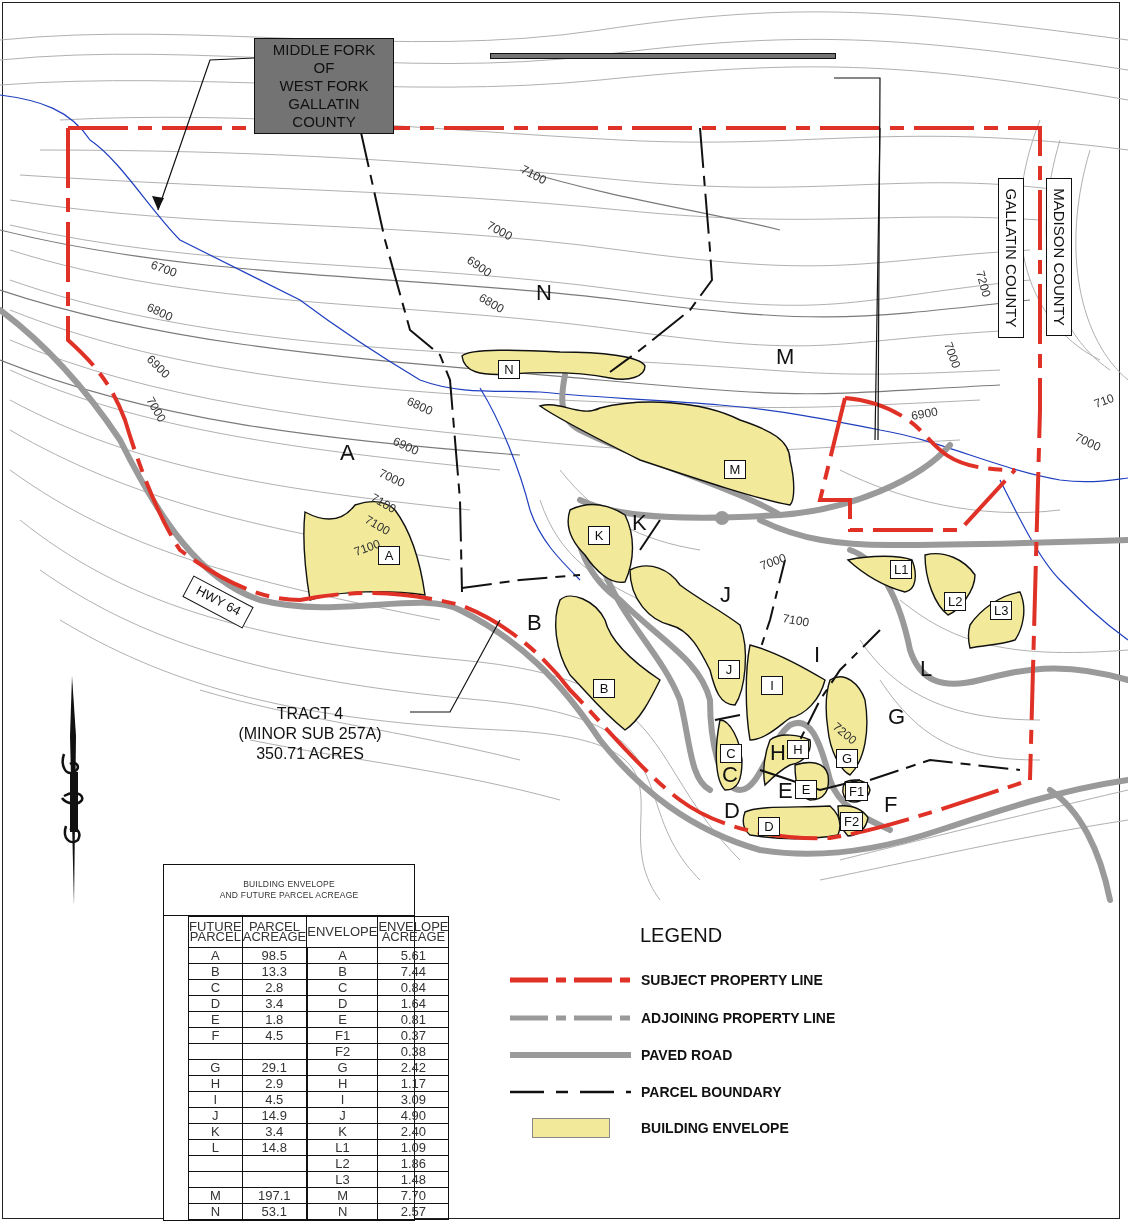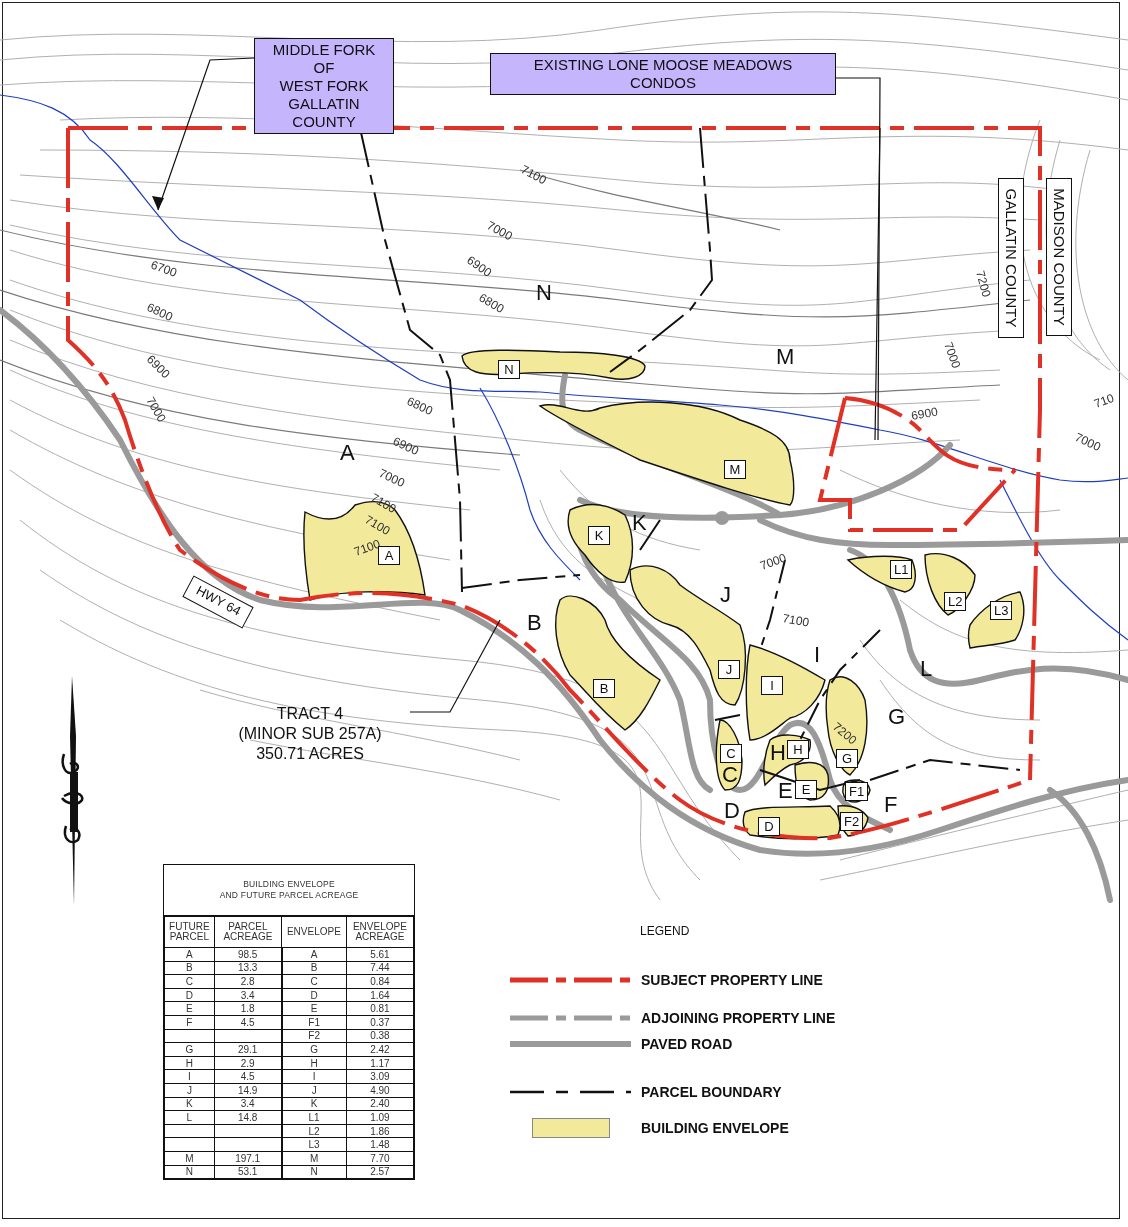--- a/index.html
+++ b/index.html
@@ -1,43 +1,43 @@
 <!DOCTYPE html>
 <html><head>
 <meta charset="utf-8">
 <style>
   html, body { margin: 0; padding: 0; background: #ffffff; }
   body { width: 1128px; height: 1227px; position: relative; overflow: hidden;
          font-family: "Liberation Sans", sans-serif; color: #111; }
   .frame { position: absolute; left: 2px; top: 2px; width: 1118px; height: 1217px;
            border: 1.5px solid #222; box-sizing: border-box; }
   svg.map { position: absolute; left: 0; top: 0; }
-  .callout { position: absolute; background: #c4b5fd; border: 1.5px solid #111;
+  .callout { position: absolute; background: #737373; border: 1.5px solid #111;
              text-align: center; font-size: 15px; line-height: 18px; padding: 2px 14px; box-sizing: border-box; }
   .vcallout { position: absolute; background: #fff; border: 1.5px solid #111; box-sizing: border-box; }
   .vcallout span { position: absolute; left: 50%; top: 50%; white-space: nowrap; font-size: 15px;
                    transform: translate(-50%, -50%) rotate(90deg); }
   .parcel-letter { position: absolute; font-size: 22px; line-height: 22px; }
   .env-tag { position: absolute; background: #fff; border: 1.2px solid #111; font-size: 13px;
              line-height: 15px; padding: 1px 3px; text-align: center; min-width: 14px; box-sizing: content-box; }
   .hwy { position: absolute; left: 184px; top: 590px; width: 66px; height: 22px; background: #fff;
          border: 1.3px solid #111; font-size: 13px; line-height: 20px; text-align: center;
          transform: rotate(28deg); transform-origin: center; }
   .tract { position: absolute; left: 220px; top: 704px; width: 180px; text-align: center;
            font-size: 16px; line-height: 20px; }
   .table-wrap { position: absolute; left: 163px; top: 864px; width: 252px; border: 1.5px solid #111;
                 box-sizing: border-box; background: #fff; }
   .table-title { height: 50px; border-bottom: 1px solid #111; font-size: 8.5px; text-align: center;
                  display: flex; flex-direction: column; justify-content: center; line-height: 11px; letter-spacing: 0.2px; color:#333; }
-  table.env { border-collapse: collapse; width: 100%; font-size: 10px; color: #333; }
+  table.env { border-collapse: collapse; width: 100%; font-size: 13px; color: #333; margin-left: 24px; }
   table.env th, table.env td { border: 1px solid #111; text-align: center; padding: 0; height: 12.6px; font-weight: normal; }
   table.env th { height: 30px; line-height: 10px; }
   table.env td.gap { border-left: 2px solid #111; }
   .legend { position: absolute; left: 508px; top: 924px; width: 380px; }
-  .legend-title { position: absolute; left: 132px; top: 0; font-size: 12px; }
+  .legend-title { position: absolute; left: 132px; top: 0; font-size: 20px; }
   .legend-row { position: absolute; left: 0; height: 20px; width: 380px; font-weight: bold; }
   .legend-row .swatch { position: absolute; left: 0; top: 5px; width: 125px; height: 10px; }
   .legend-row .lbl { position: absolute; left: 133px; top: 0; font-size: 14px; line-height: 20px; white-space: nowrap; }
   .contour-label { font-family: "Liberation Sans", sans-serif; font-size: 12px; fill: #333; }
 </style>
 </head>
 <body>
 
 <div class="frame"></div>
 
@@ -184,21 +184,20 @@
   </g>
 </svg>
 
 <div class="callout" style="left:254px; top:38px; width:140px;">
   <div>MIDDLE FORK OF</div>
   <div>WEST FORK</div>
   <div>GALLATIN COUNTY</div>
 </div>
 
 <div class="callout" style="left:490px; top:53px; width:346px;">
-  <div>EXISTING LONE MOOSE MEADOWS CONDOS</div>
 </div>
 
 <div class="vcallout" style="left:998px; top:178px; width:26px; height:160px;">
   <span>GALLATIN COUNTY</span>
 </div>
 <div class="vcallout" style="left:1046px; top:178px; width:26px; height:158px;">
   <span>MADISON COUNTY</span>
 </div>
 
 <div class="hwy">HWY 64</div>
@@ -373,21 +372,21 @@
         <line x1="2" y1="5" x2="123" y2="5" stroke="#e03127" stroke-width="5" stroke-dasharray="38 8 10 8"></line>
       </svg>
     <span class="lbl">SUBJECT PROPERTY LINE</span>
   </div>
   <div class="legend-row" style="top:84px;">
     <svg class="swatch" width="125" height="10">
         <line x1="2" y1="5" x2="123" y2="5" stroke="#9a9a9a" stroke-width="5" stroke-dasharray="38 8 10 8"></line>
       </svg>
     <span class="lbl">ADJOINING PROPERTY LINE</span>
   </div>
-  <div class="legend-row" style="top:110px;">
+  <div class="legend-row" style="top:121px;">
     <svg class="swatch" width="125" height="10">
         <line x1="2" y1="5" x2="123" y2="5" stroke="#9a9a9a" stroke-width="6"></line>
       </svg>
     <span class="lbl">PAVED ROAD</span>
   </div>
   <div class="legend-row" style="top:158px;">
     <svg class="swatch" width="125" height="10">
         <line x1="2" y1="5" x2="123" y2="5" stroke="#111" stroke-width="2.5" stroke-dasharray="34 12 12 12"></line>
       </svg>
     <span class="lbl">PARCEL BOUNDARY</span>

